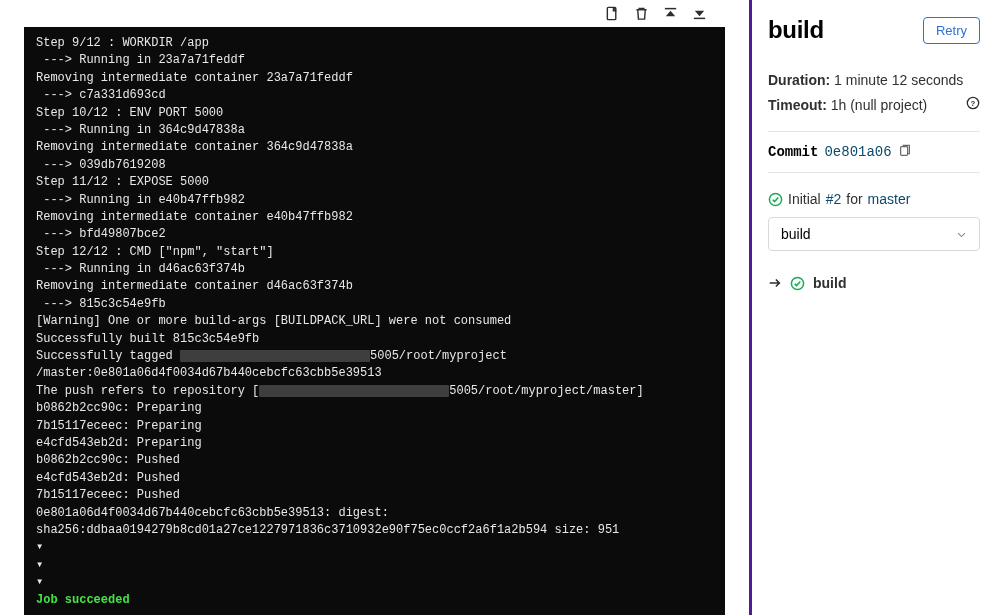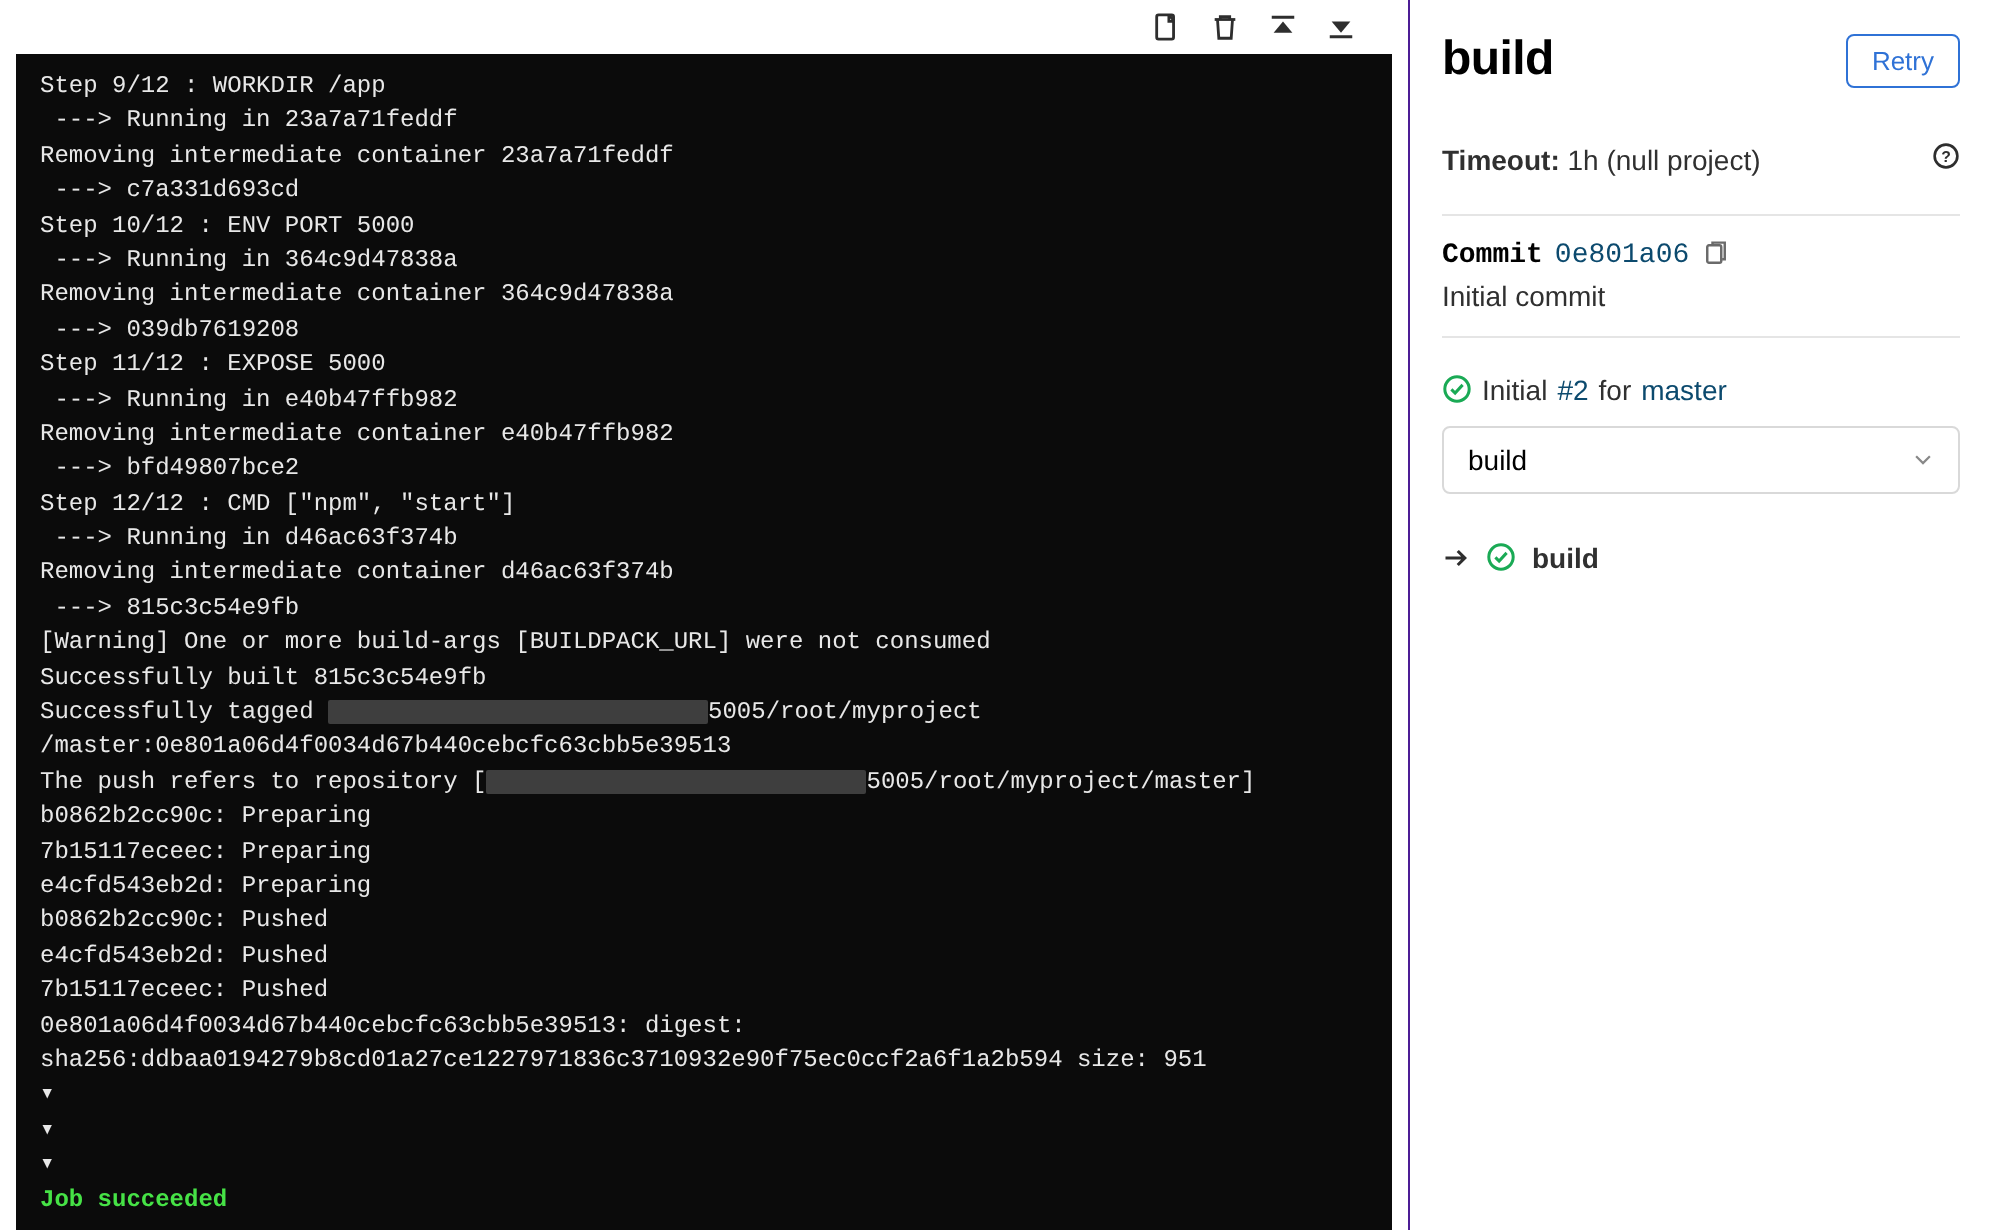--- a/index.html
+++ b/index.html
@@ -8,21 +8,21 @@
       background: #fff;
       width: 1000px;
       height: 615px;
       overflow: hidden;
       display: flex;
     }
     .main {
       flex: 1;
       display: flex;
       flex-direction: column;
-      padding: 0 8px;
+      padding: 0 24px;
     }
     .toolbar {
       display: flex;
       justify-content: flex-end;
       gap: 14px;
       padding: 6px 18px 6px 0;
       align-items: center;
     }
     .toolbar svg { cursor: pointer; }
     .log {
@@ -39,23 +39,23 @@
     .log .blocked {
       display: inline-block;
       background: #3e3e3e;
       height: 12px;
       vertical-align: middle;
       border-radius: 1px;
     }
     .log .succeeded { color: #46e246; font-weight: bold; }
     .log .chev { color:#e8e8e8; }
     .side {
-      width: 296px;
+      width: 251px;
       padding: 16px 20px 0 16px;
-      border-left: 1px solid #4c1d95;
+      border-left: 3px solid #4c1d95;
     }
     .side-header {
       display: flex;
       justify-content: space-between;
       align-items: center;
       margin-bottom: 24px;
     }
     .side-title { font-size: 24px; font-weight: 600; letter-spacing: -0.3px; }
     .retry-btn {
       border: 1px solid #2f72d6;
@@ -160,39 +160,39 @@
 <span class="succeeded">Job succeeded</span></div>
 </div>
 
 <div class="side">
   <div class="side-header">
     <div class="side-title">build</div>
     <button class="retry-btn">Retry</button>
   </div>
 
   <div class="info-block">
+    <div><b>Duration:</b> <span>1 minute 12 seconds</span></div>
     <div><b>Timeout:</b> <span>1h (null project)</span>
       <span class="help-icon"><svg width="14" height="14" viewBox="0 0 16 16">
             <circle cx="8" cy="8" r="6.5" fill="none" stroke="#2e2e2e" stroke-width="1.5"></circle>
             <text x="8" y="11.5" font-size="9" text-anchor="middle" font-weight="bold" fill="#2e2e2e">?</text>
           </svg></span>
     </div>
   </div>
 
   <hr>
 
   <div class="commit-line">
     <b>Commit</b>
     <a class="link">0e801a06</a>
     <svg width="14" height="14" viewBox="0 0 16 16" fill="none" stroke="#6a6a6a" stroke-width="1.4">
         <rect x="3" y="3" width="8" height="10" rx="1"></rect>
         <path d="M6 3V1.5h7V11h-1.5"></path>
       </svg>
   </div>
-  <div class="commit-msg">Initial commit</div>
 
   <hr>
 
   <div class="pipeline-row">
     <span class="green-circle"><svg width="15" height="15" viewBox="0 0 16 16">
           <circle cx="8" cy="8" r="6.5" fill="none" stroke="#1aaa55" stroke-width="1.6"></circle>
           <path d="M5 8.2l2 2 4-4.4" fill="none" stroke="#1aaa55" stroke-width="1.6"></path>
         </svg></span>
     <span>Initial</span>
     <a class="link">#2</a>

